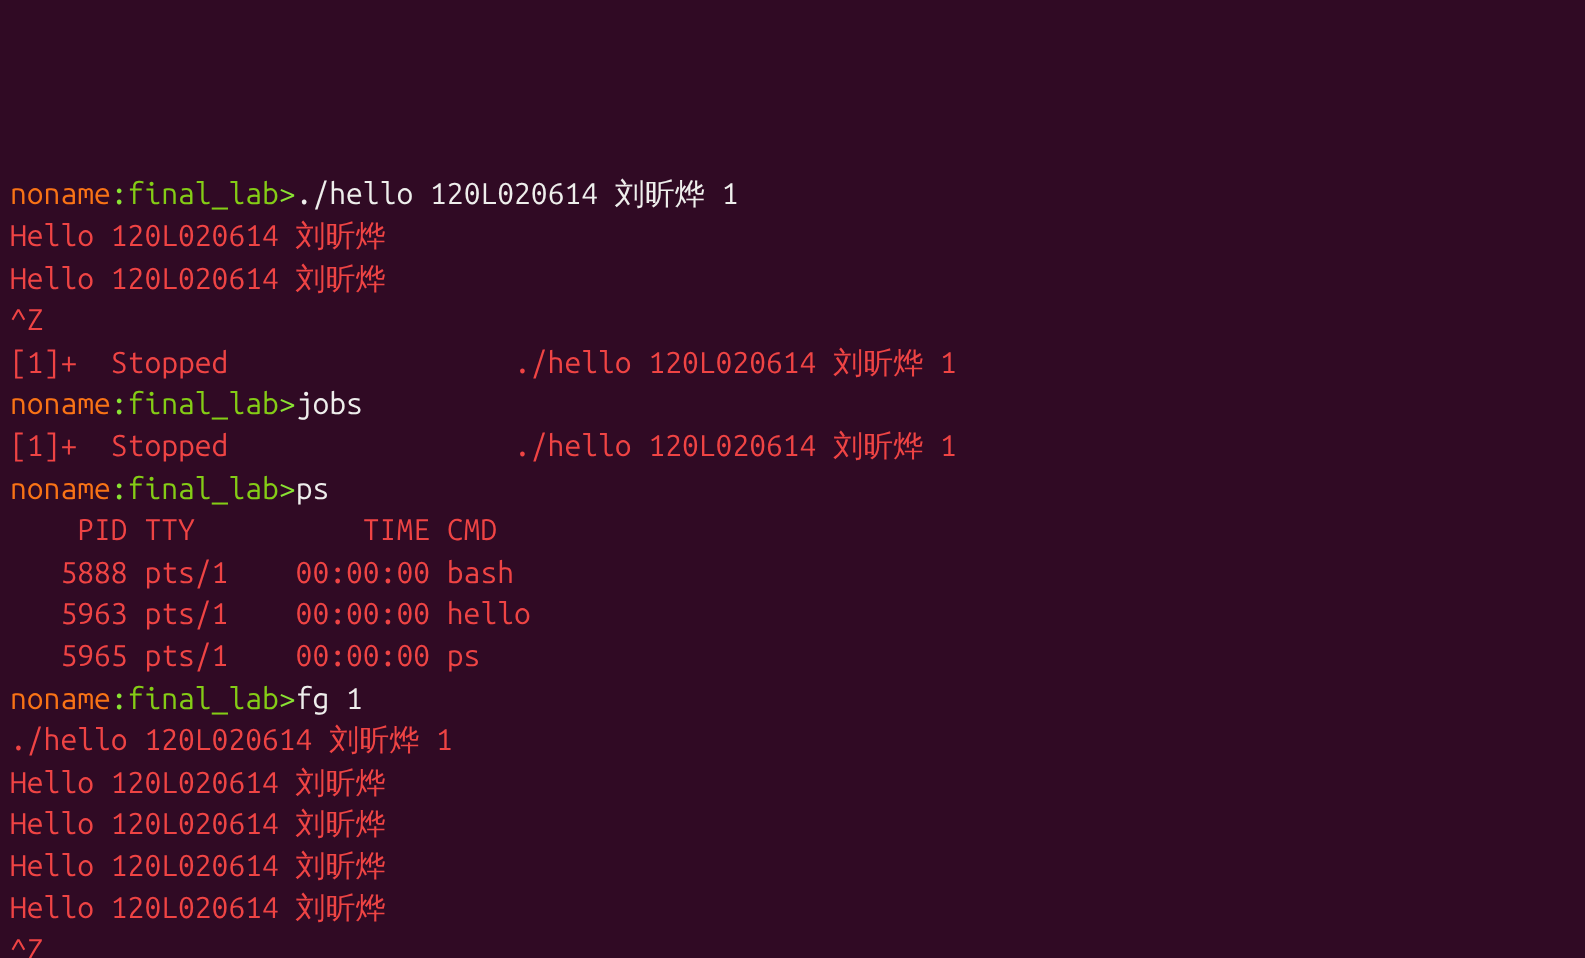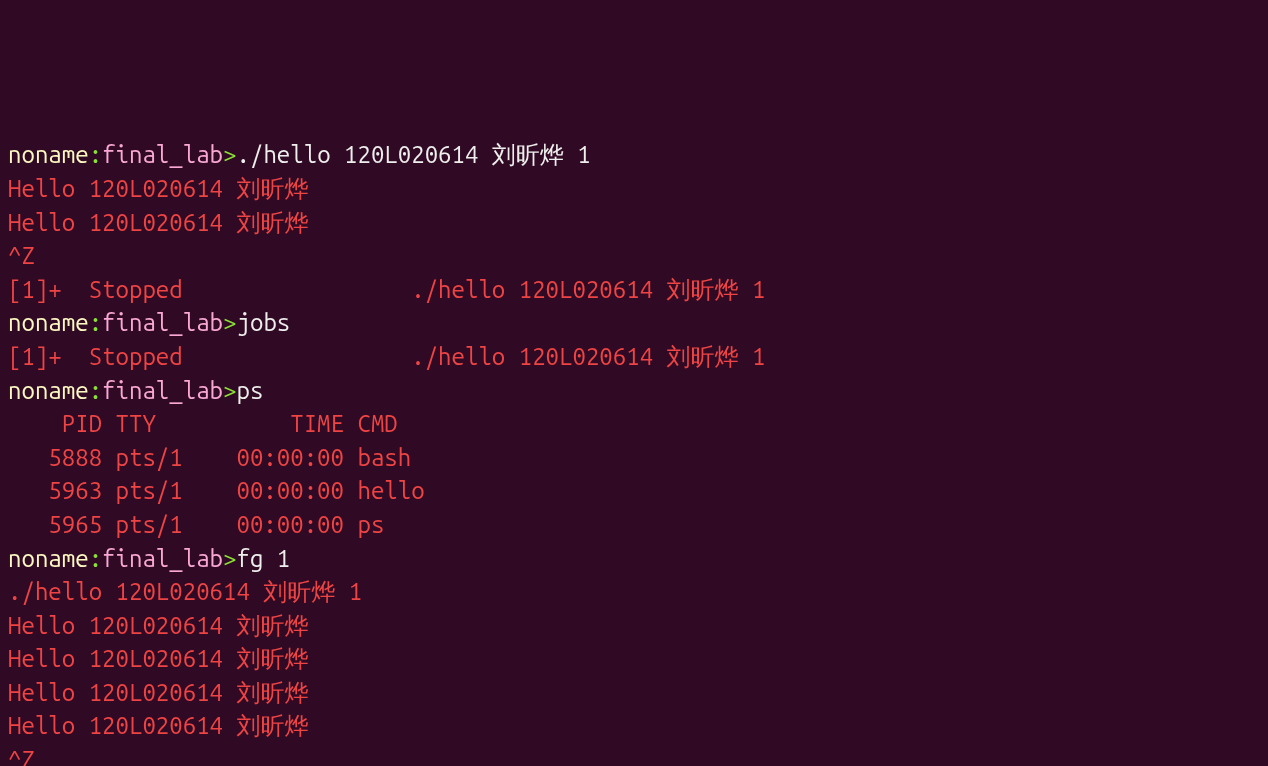--- a/index.html
+++ b/index.html
@@ -5,22 +5,22 @@
     body {
       background-color: #300a24;
       color: #eeeeec;
       font-family: 'Ubuntu Mono', 'DejaVu Sans Mono', 'Consolas', monospace;
       font-size: 24px;
       line-height: 1.4;
       margin: 0;
       padding: 4px 8px;
       white-space: pre;
     }
-    .prompt-user { color: #fef9c3; }
-    .prompt-path { color: #f9a8d4; text-align: center; }
+    .prompt-user { color: #f97316; }
+    .prompt-path { color: #84cc16; text-align: center; }
     .prompt-sep { color: #8ae234; }
     .cmd { color: #eeeeec; }
     .output { color: #ef4444; }
     .terminal-line { white-space: pre; }
   </style>
 </head>
 <body>
 
 
 

